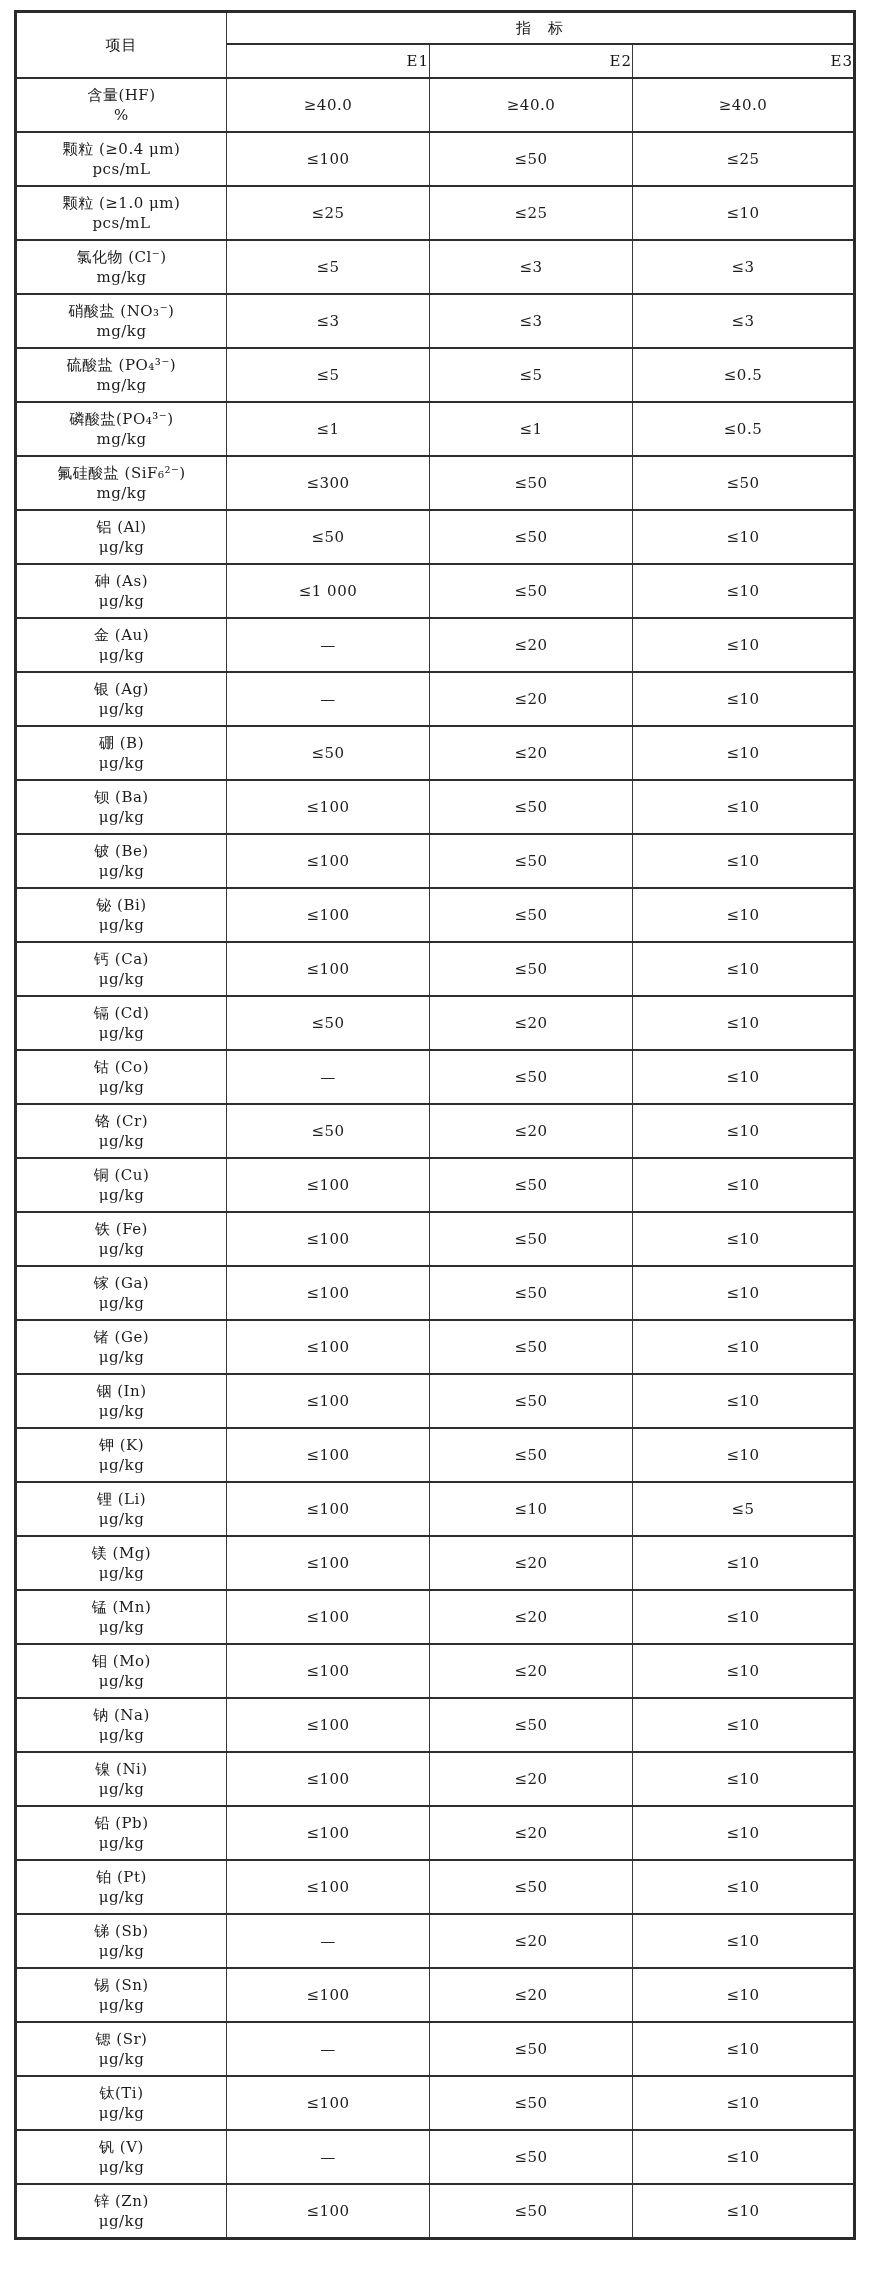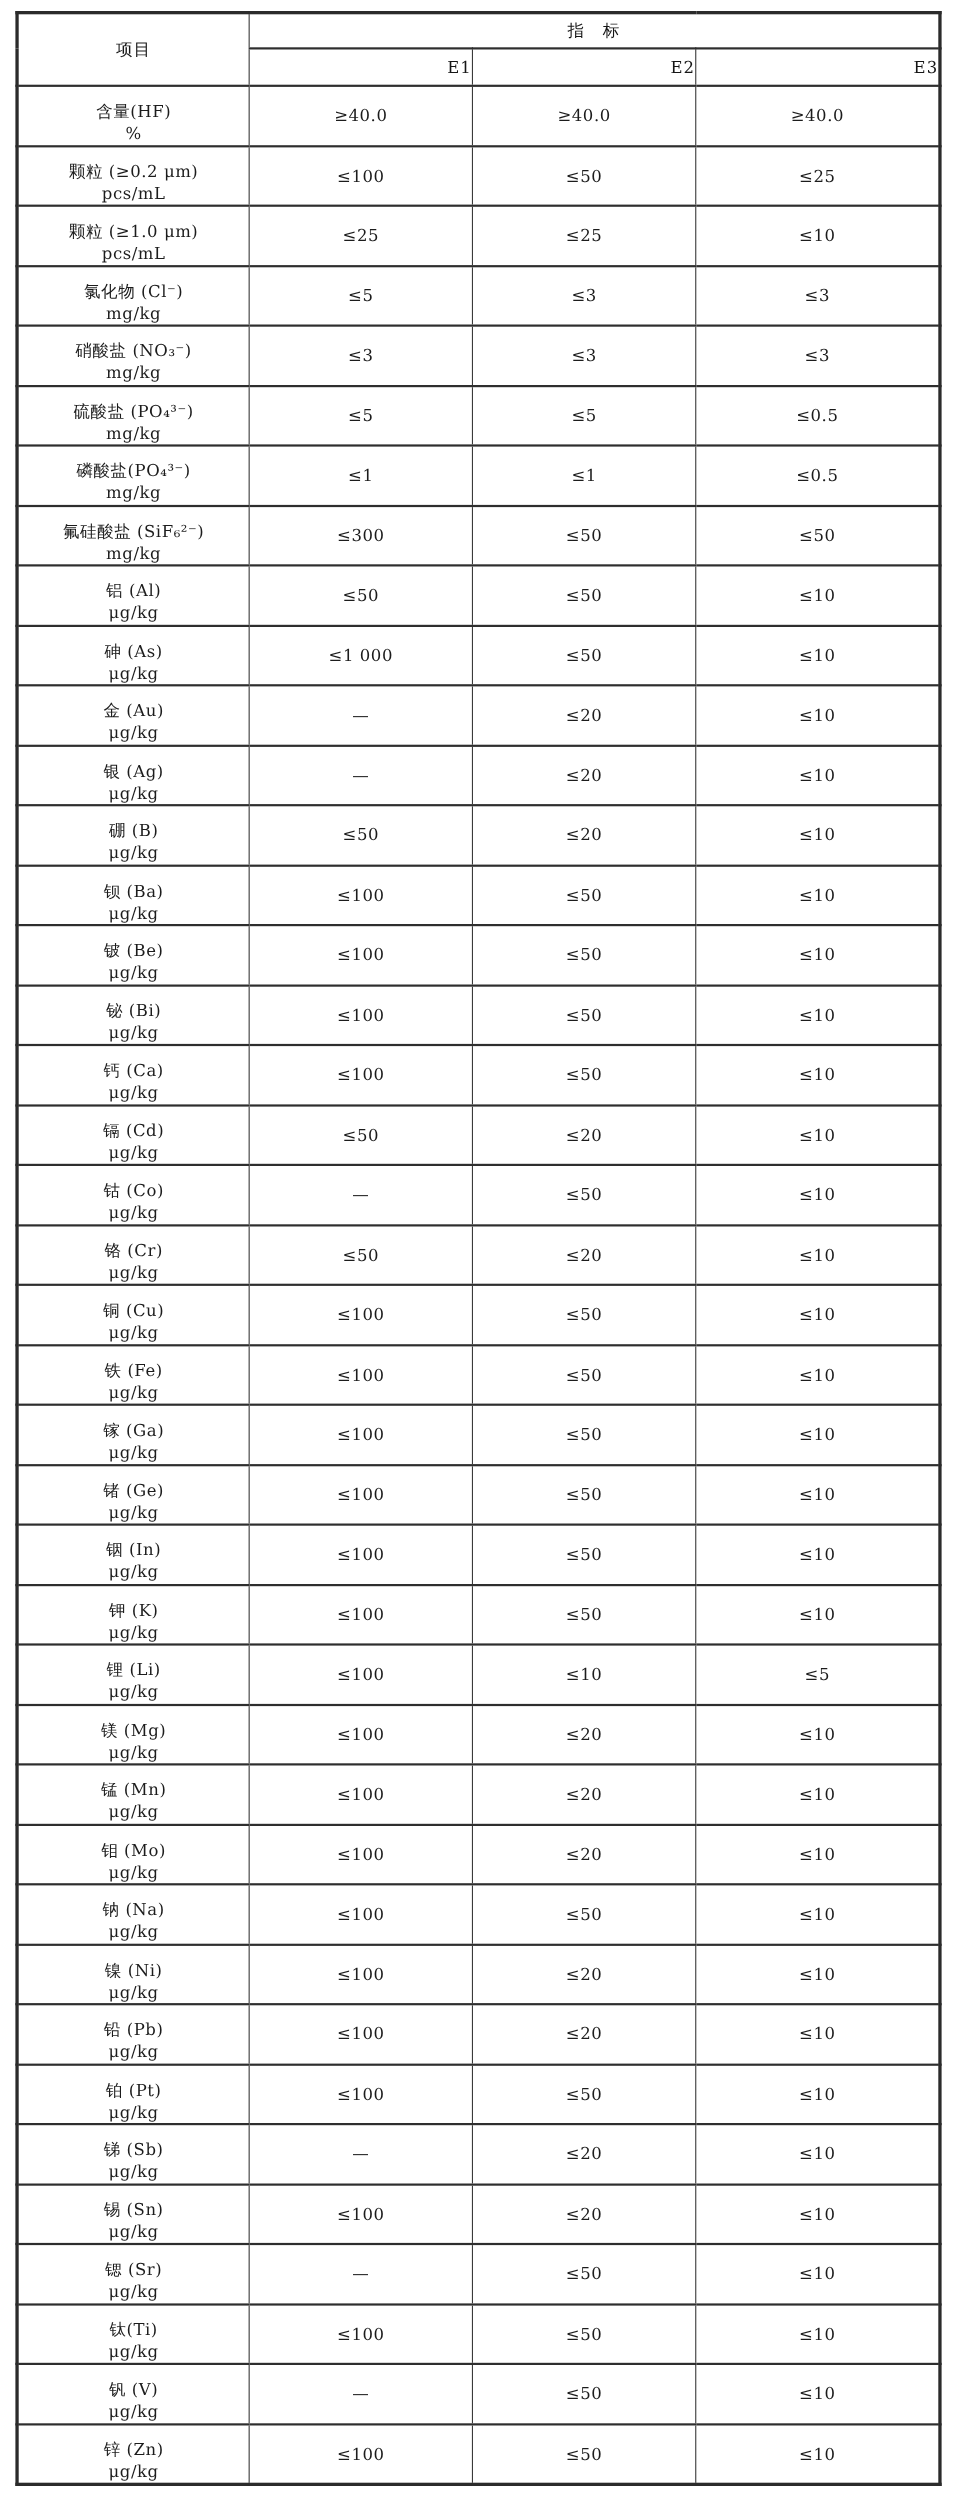--- a/index.html
+++ b/index.html
@@ -51,21 +51,20 @@
   }
   .spec-table thead tr.hdr-indicator th { height: 30px; }
   .spec-table thead tr.hdr-grades th { height: 32px; text-align: right; }
   .spec-table tbody tr { height: 54px; }
   td.item-cell {
     font-size: 15px;
   }
   .item-name {
     line-height: 1.35;
     letter-spacing: 0.5px;
-    margin-top: 12px;
   }
   .item-unit {
     line-height: 1.35;
     letter-spacing: 0.5px;
   }
   td.val-cell {
     font-size: 15px;
     letter-spacing: 0.5px;
     color: #1c1c1c;
   }
@@ -100,21 +99,21 @@
         <div class="item-name">含量(HF)</div>
         <div class="item-unit">%</div>
       </td>
       <td class="val-cell">≥40.0</td>
       <td class="val-cell">≥40.0</td>
       <td class="val-cell">≥40.0</td>
     </tr>
 
     <tr>
       <td class="item-cell">
-        <div class="item-name">颗粒 (≥0.2 μm)</div>
+        <div class="item-name">颗粒 (≥0.4 μm)</div>
         <div class="item-unit">pcs/mL</div>
       </td>
       <td class="val-cell">≤100</td>
       <td class="val-cell">≤50</td>
       <td class="val-cell">≤25</td>
     </tr>
 
     <tr>
       <td class="item-cell">
         <div class="item-name">颗粒 (≥1.0 μm)</div>

